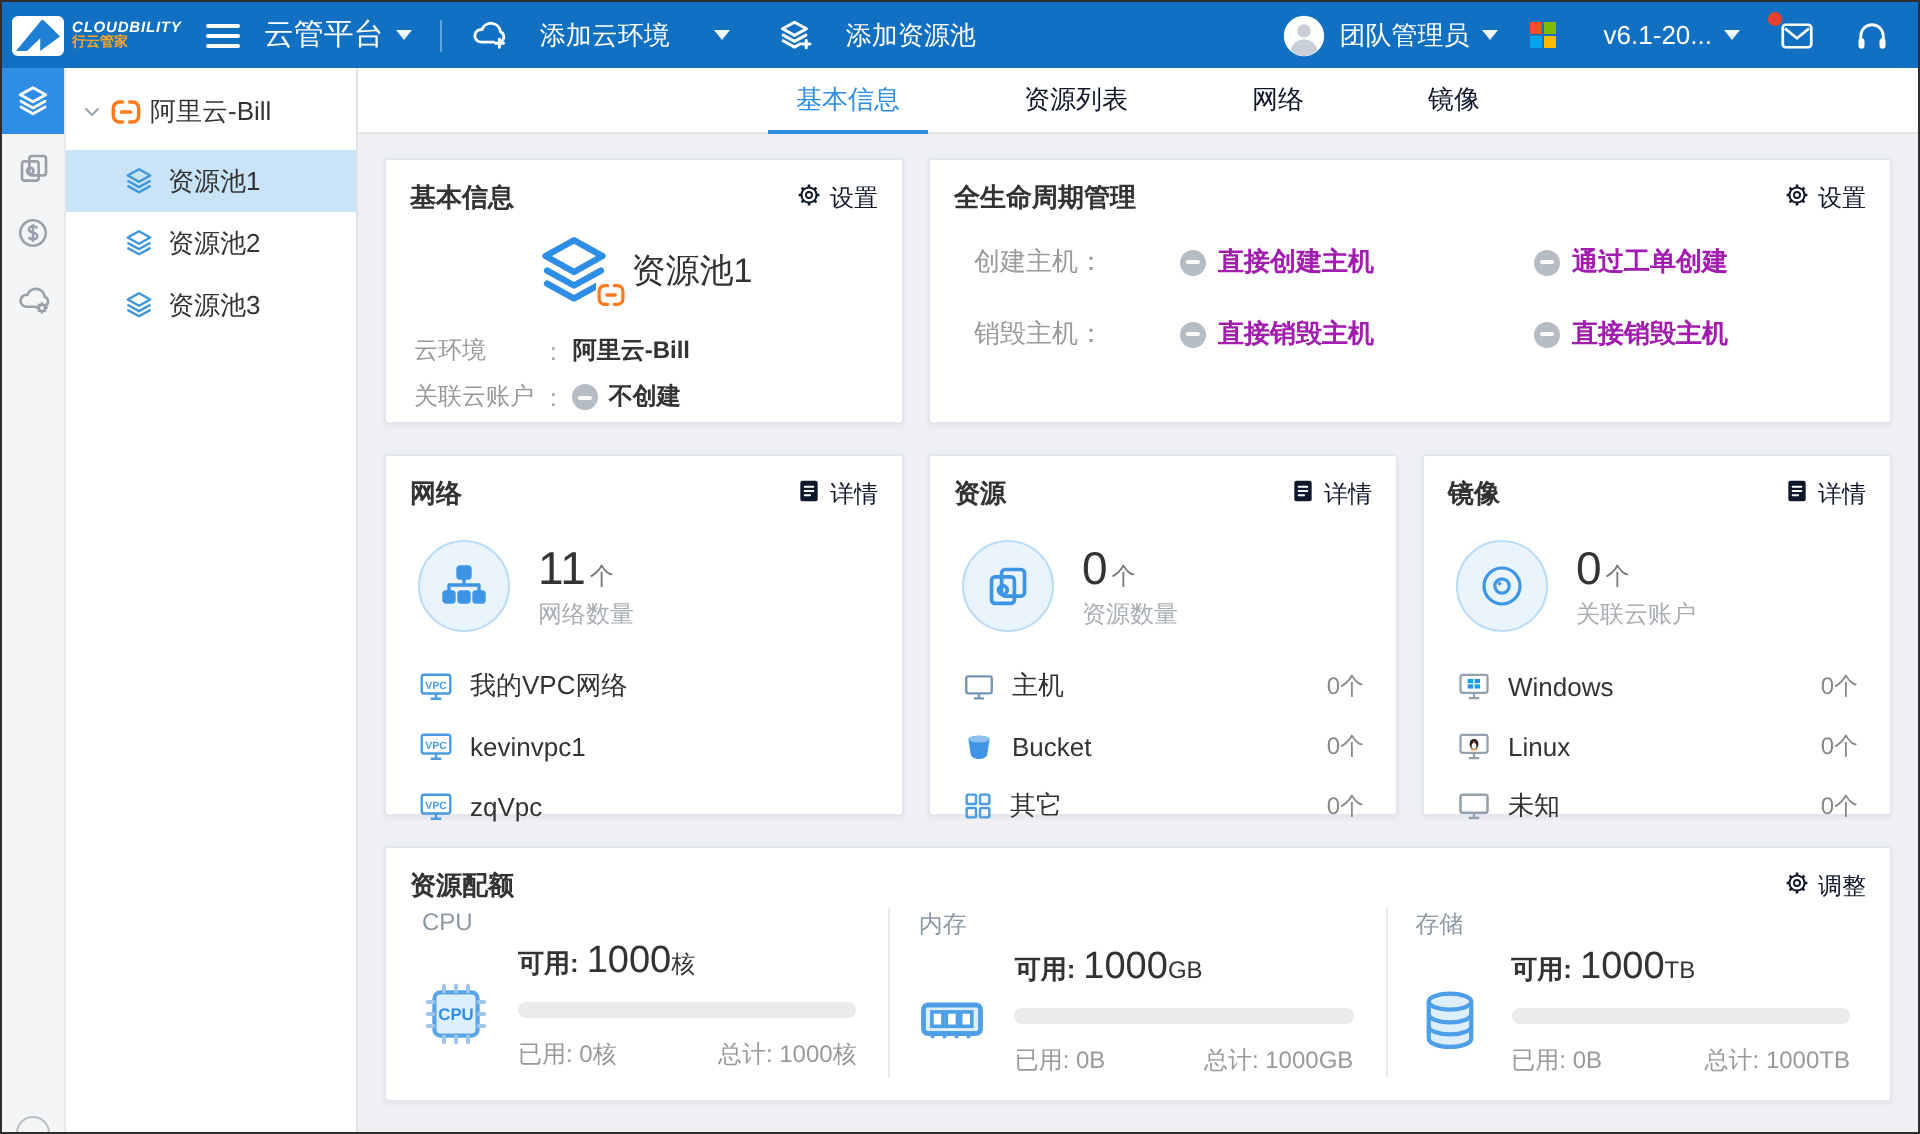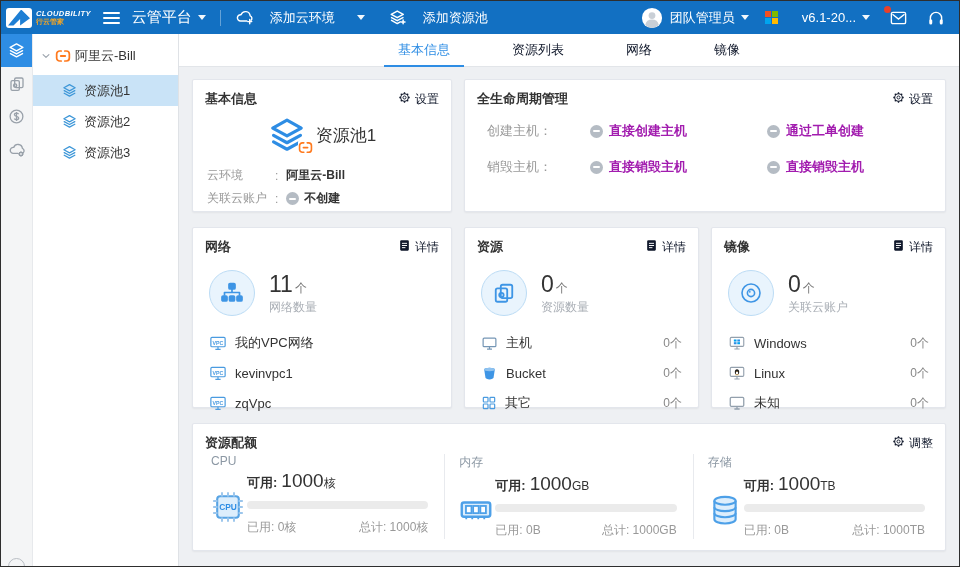--- a/index.html
+++ b/index.html
@@ -98,21 +98,21 @@
   .vlist { padding:10px 16px 0 16px; }
   .vrow { display:flex; align-items:center; gap:8px; height:30px; font-size:13px; color:#333; }
   .vrow .vval { margin-left:auto; font-size:12px; color:#888; }
   .vrow .ico { flex:none; }
 
   
   .quota-body { display:flex; padding:0 4px; }
   .quota-sec { flex:1; padding:0 16px 0 12px; }
   .quota-sec + .quota-sec { border-left:1px solid #e8eaee; }
   .sec-label { font-size:12px; color:#8c98a4; margin:0 0 2px 2px; }
-  .sec-flex { display:flex; gap:0; }
+  .sec-flex { display:flex; gap:12px; }
   .sec-icon { width:38px; display:flex; align-items:center; justify-content:center; flex:none; margin-top:8px; }
   .sec-right { flex:1; }
   .avail { font-size:13px; color:#333; font-weight:bold; }
   .avail .big { font-size:19px; font-weight:normal; margin-left:4px; }
   .avail .unit { font-size:12px; font-weight:normal; }
   .bar { height:8px; background:#ebebeb; border-radius:4px; margin:9px 0 10px 0; overflow:hidden; }
   .bar-fill { height:100%; background:#2e8de4; border-radius:4px; width:0; }
   .sec-foot { display:flex; justify-content:space-between; font-size:12px; color:#999; }
 </style>
 </head>

